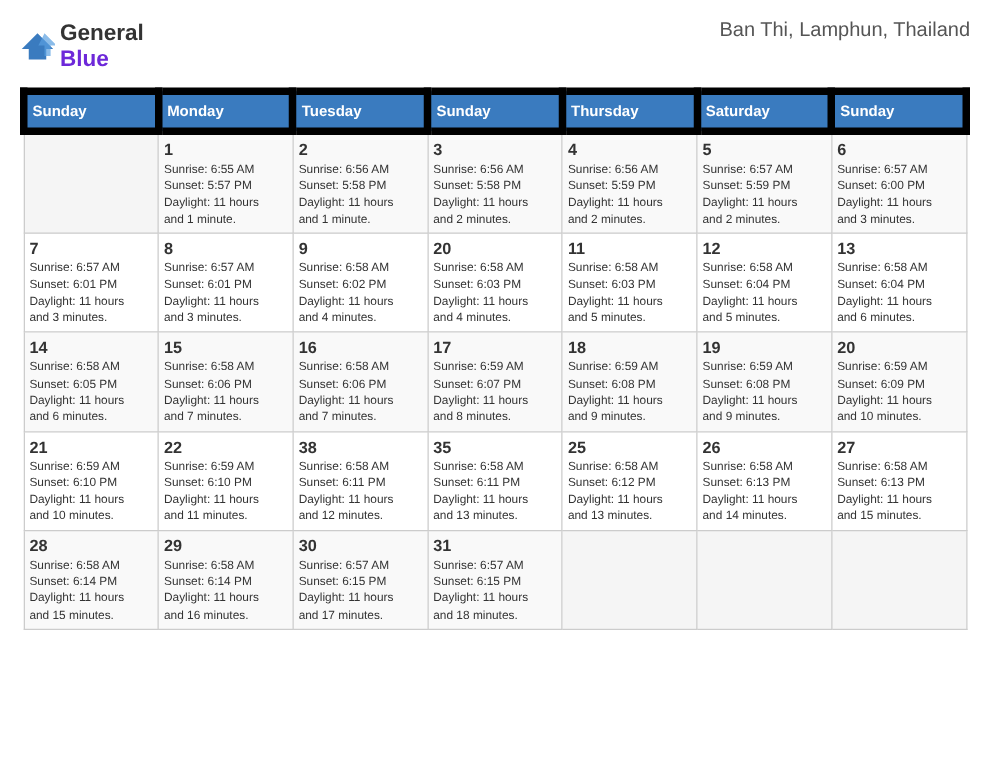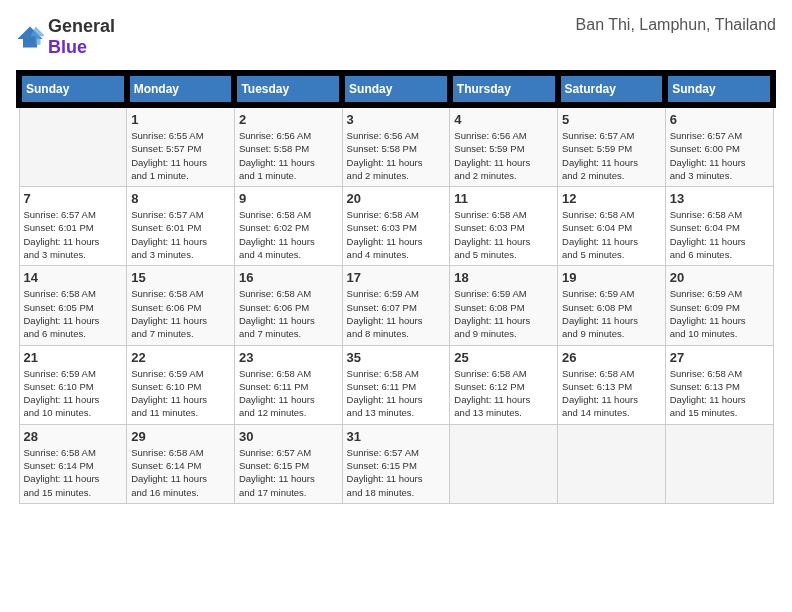--- a/index.html
+++ b/index.html
@@ -276,21 +276,21 @@
 and 10 minutes.</div>
         </td>
         <td>
           <div class="day-number">22</div>
           <div class="day-info" style="white-space: pre-line;">Sunrise: 6:59 AM
 Sunset: 6:10 PM
 Daylight: 11 hours
 and 11 minutes.</div>
         </td>
         <td>
-          <div class="day-number">23</div>
+          <div class="day-number">38</div>
           <div class="day-info" style="white-space: pre-line;">Sunrise: 6:58 AM
 Sunset: 6:11 PM
 Daylight: 11 hours
 and 12 minutes.</div>
         </td>
         <td>
           <div class="day-number">35</div>
           <div class="day-info" style="white-space: pre-line;">Sunrise: 6:58 AM
 Sunset: 6:11 PM
 Daylight: 11 hours

